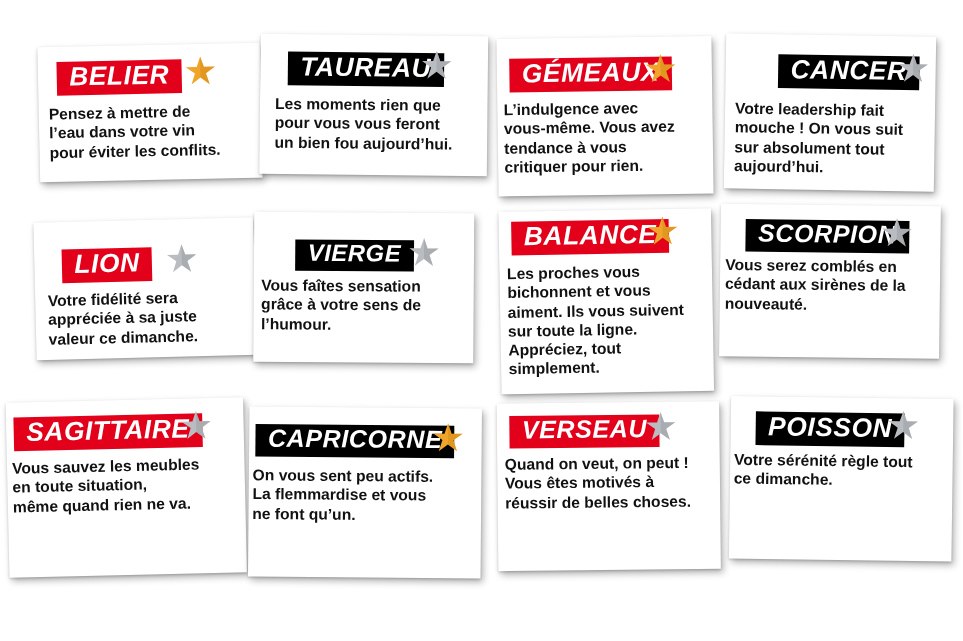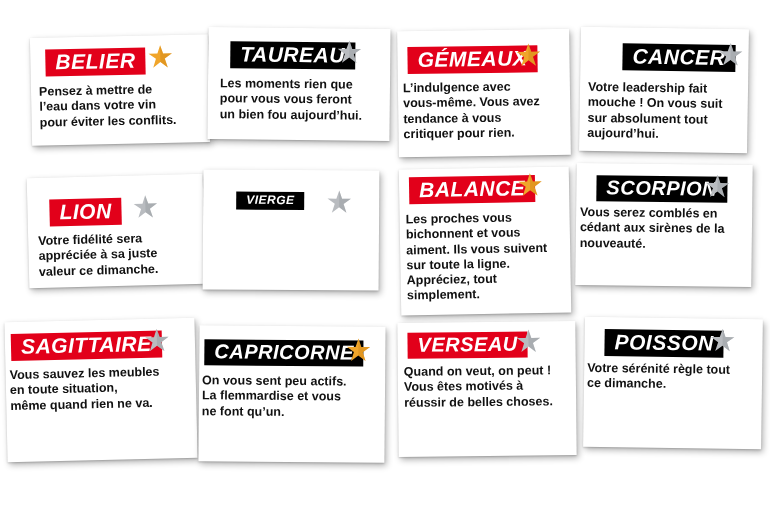--- a/index.html
+++ b/index.html
@@ -120,25 +120,28 @@
             <polygon points="50,4 61,36 95,36 67,56 78,90 50,69 22,90 33,56 5,36 39,36" fill="#b9bcc0"></polygon>
             <polygon points="50,4 61,36 95,36 67,56 78,90 50,69" fill="#8d9196" opacity="0.35"></polygon>
           </svg></span>
         <div class="body-text" style="left: 10px; top: 56px; width: 162px;">Votre fidélité sera
 appréciée à sa juste
 valeur ce dimanche.</div>
       </div>
     </div>
     <div class="card" style="left: 203px; top: 170px; width: 176px; height: 120px; transform: rotate(0.4deg);">
       <div class="card-inner">
-        <div class="banner black" style="left: 33px; top: 22px; font-size: 12px;">VIERGE</div>
+        <div class="banner black" style="left: 33px; top: 22px; font-size: 19px;">VIERGE</div>
         <span class="star" style="left: 123px; top: 19px;"><svg viewBox="0 0 100 100" width="26" height="26">
             <polygon points="50,4 61,36 95,36 67,56 78,90 50,69 22,90 33,56 5,36 39,36" fill="#b9bcc0"></polygon>
             <polygon points="50,4 61,36 95,36 67,56 78,90 50,69" fill="#8d9196" opacity="0.35"></polygon>
           </svg></span>
+        <div class="body-text" style="left: 6px; top: 52px; width: 166px;">Vous faîtes sensation
+grâce à votre sens de
+l’humour.</div>
       </div>
     </div>
     <div class="card" style="left: 400px; top: 168px; width: 170px; height: 146px; transform: rotate(-1deg);">
       <div class="card-inner">
         <div class="banner red" style="left: 10px; top: 8px; font-size: 21px;">BALANCE</div>
         <span class="star" style="left: 118px; top: 5px;"><svg viewBox="0 0 100 100" width="26" height="26">
             <polygon points="50,4 61,36 95,36 67,56 78,90 50,69 22,90 33,56 5,36 39,36" fill="#f0a52a"></polygon>
             <polygon points="50,4 61,36 95,36 67,56 78,90 50,69" fill="#c97f12" opacity="0.35"></polygon>
           </svg></span>
         <div class="body-text" style="left: 6px; top: 43px; width: 160px;">Les proches vous

